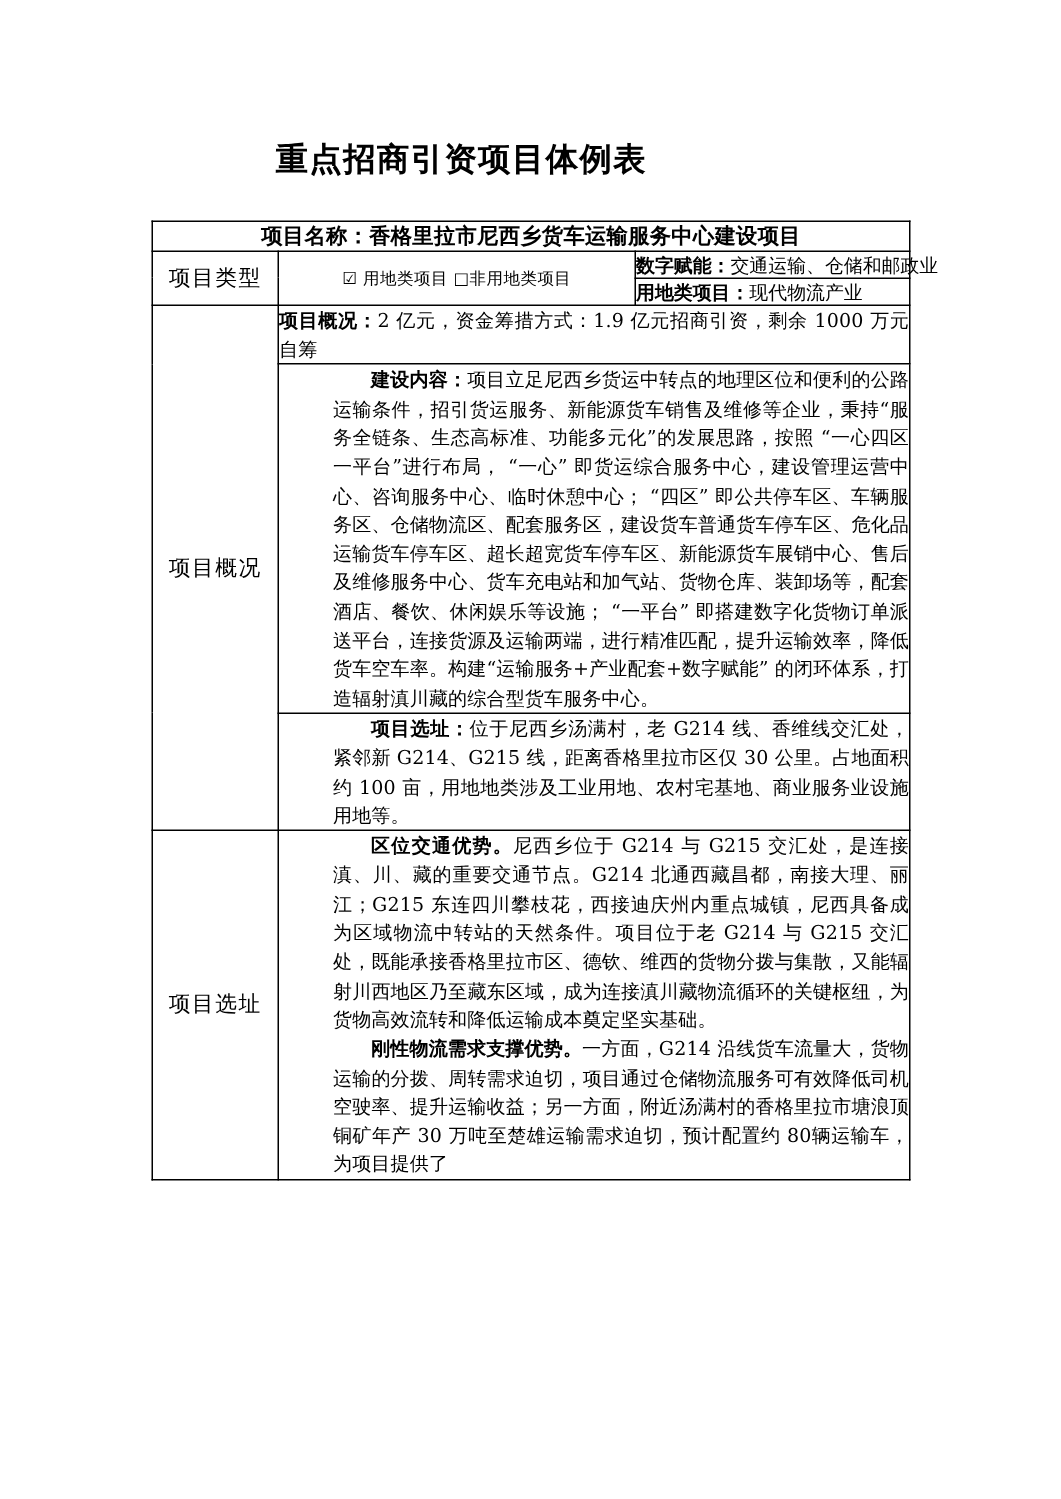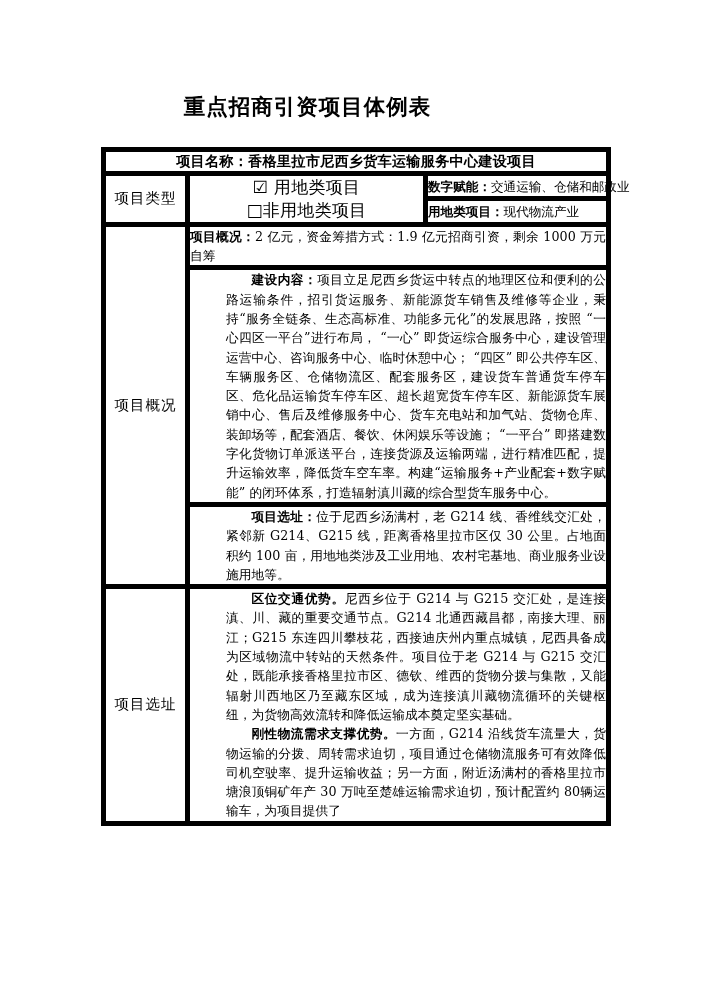--- a/index.html
+++ b/index.html
@@ -33,21 +33,21 @@
     margin: 0;
     line-height: 1.2;
   }
   table.main-table {
     width: 505px;
     border-collapse: collapse;
     margin-top: 27px;
     table-layout: fixed;
   }
   table.main-table td {
-    border: 5px solid #000000;
+    border: 1px solid #000000;
     padding: 0;
     vertical-align: middle;
   }
   .project-name-cell {
     text-align: center;
     font-size: 14.2px;
     font-weight: bold;
     padding: 10px 6px 11px 6px;
     letter-spacing: 0.2px;
   }
@@ -57,21 +57,21 @@
   .rowlabel {
     text-align: center;
     font-size: 14.5px;
     font-weight: normal;
     font-family: Liberation Mono, monospace;
     letter-spacing: 1px;
     width: 84px;
   }
   .type-cell {
     text-align: center;
-    font-size: 17px;
+    font-size: 11px;
     font-family: "DejaVu Sans", "Liberation Sans", sans-serif;
     padding: 10px 4px;
     letter-spacing: 0.3px;
   }
   .type-cell .opt { white-space: nowrap; }
   .cat-cell {
     font-size: 12.6px;
     padding: 4px 5px 4px 7px;
     line-height: 1.35;
     white-space: nowrap;

